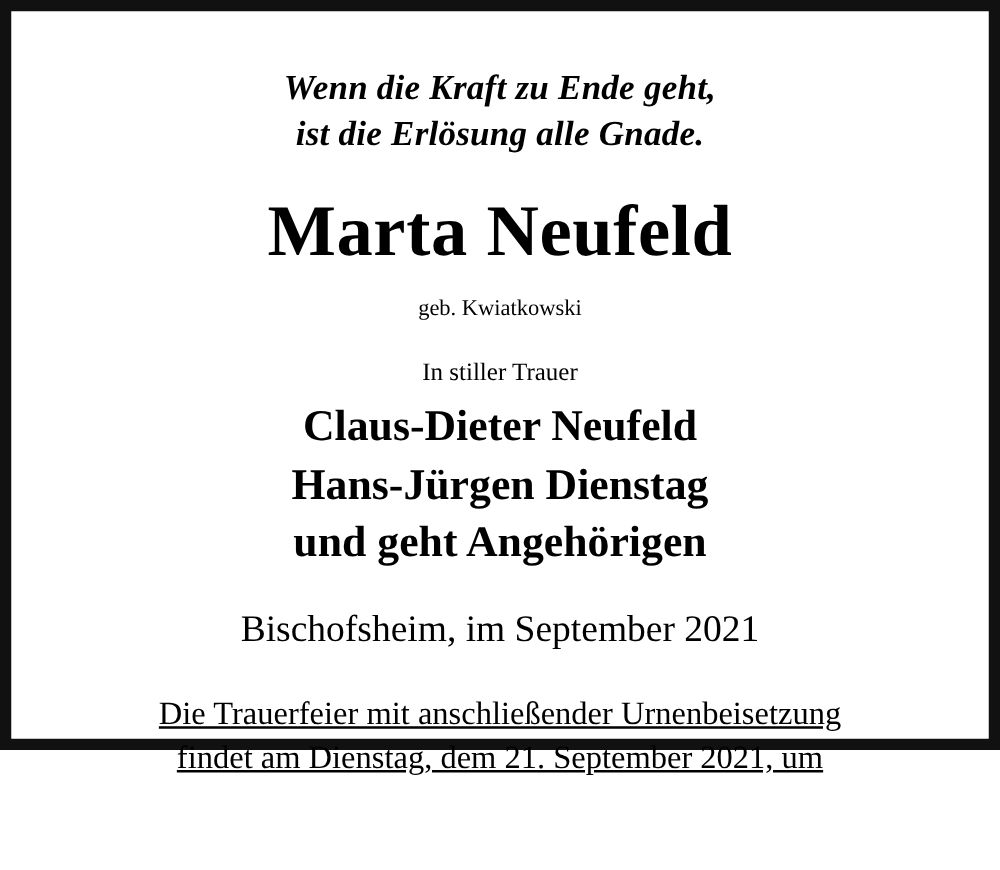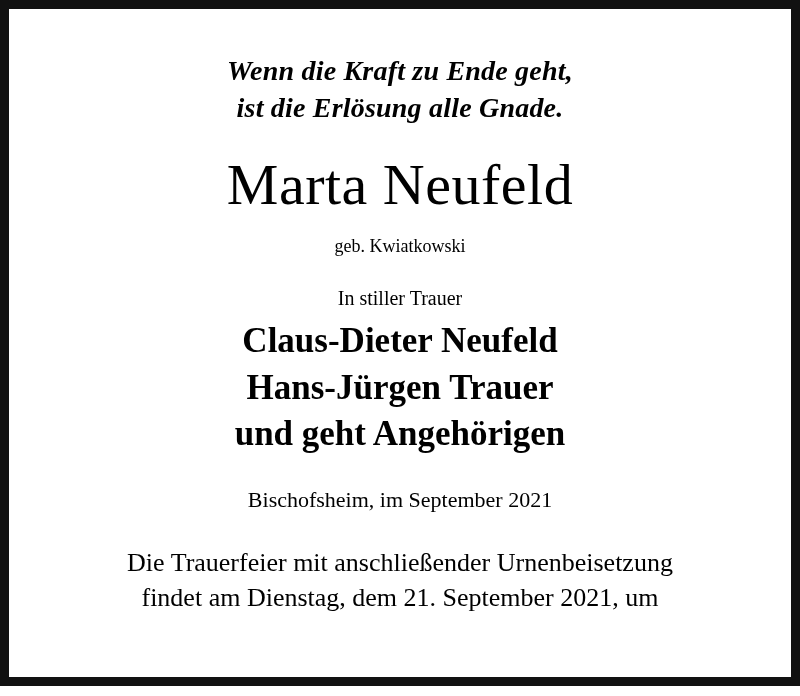--- a/index.html
+++ b/index.html
@@ -10,40 +10,40 @@
   body {
     width: 800px;
     height: 696px;
     font-family: "Liberation Serif", serif;
     color: #000000;
     overflow: hidden;
   }
   .obituary {
     box-sizing: border-box;
     width: 800px;
-    height: 686px;
+    height: 600px;
     border: 9px solid #111111;
     background: #ffffff;
     padding: 34px 40px 0 40px;
     text-align: center;
   }
   .epitaph {
     font-style: italic;
     font-weight: bold;
     font-size: 28px;
     line-height: 1.32;
     letter-spacing: 0.2px;
     margin: 10px 0 0 0;
   }
   .epitaph .line {
     display: block;
   }
   .name {
     font-size: 58px;
-    font-weight: normal;
+    font-weight: bold;
     line-height: 1.05;
     margin: 28px 0 0 0;
     letter-spacing: 0.5px;
   }
   .maiden {
     font-size: 18px;
     line-height: 1.2;
     margin: 20px 0 0 0;
   }
   .dates {
@@ -66,30 +66,31 @@
   .mourners {
     font-size: 35px;
     font-weight: bold;
     line-height: 1.32;
     margin: 8px 0 0 0;
   }
   .mourners .line {
     display: block;
   }
   .place-date {
-    font-size: 22px;
+    font-size: 30px;
     margin: 30px 0 0 0;
   }
   .ceremony {
     font-size: 26px;
     line-height: 1.34;
     margin: 33px 0 0 0;
   }
   .ceremony .line {
     display: block;
+    text-decoration: underline;
   }
 </style>
 </head>
 <body>
 
 <div class="obituary">
 
   <div class="epitaph">
     <span class="line">Wenn die Kraft zu Ende geht,</span>
     <span class="line">ist die Erlösung alle Gnade.</span>
@@ -97,21 +98,21 @@
 
   <div class="name">Marta Neufeld</div>
 
   <div class="maiden">geb. Kwiatkowski</div>
 
 
   <div class="mourning-intro">In stiller Trauer</div>
 
   <div class="mourners">
     <span class="line">Claus-Dieter Neufeld</span>
-    <span class="line">Hans-Jürgen Trauer</span>
+    <span class="line">Hans-Jürgen Dienstag</span>
     <span class="line">und geht Angehörigen</span>
   </div>
 
   <div class="place-date">Bischofsheim, im September 2021</div>
 
   <div class="ceremony">
     <span class="line">Die Trauerfeier mit anschließender Urnenbeisetzung</span>
     <span class="line">findet am Dienstag, dem 21. September 2021, um</span>
 
   </div>

